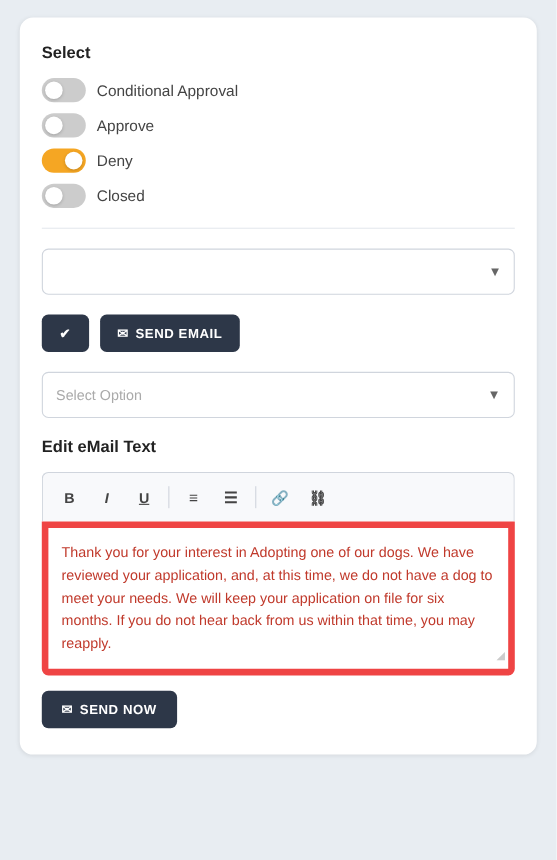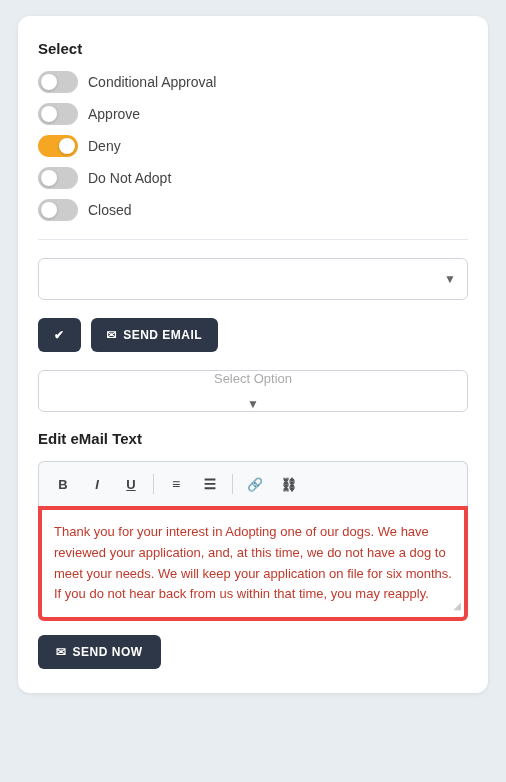--- a/index.html
+++ b/index.html
@@ -131,21 +131,20 @@
     }
     .select-option-row {
       position: relative;
       display: flex;
       align-items: center;
       border: 1px solid #d0d5dd;
       border-radius: 6px;
       height: 42px;
       padding: 0 12px;
       cursor: pointer;
-      flex-direction: column;
     }
     .select-option-text {
       font-size: 13px;
       color: #aaa;
       flex: 1;
     }
     .email-section .section-title {
     }
     .editor-toolbar {
       display: flex;
@@ -171,21 +170,21 @@
       color: #444;
       border-radius: 4px;
     }
     .toolbar-divider {
       width: 1px;
       height: 20px;
       background: #d0d5dd;
       margin: 0 2px;
     }
     .editor-body {
-      border: 4px solid #ef4444;
+      border: 6px solid #ef4444;
       border-radius: 0 0 6px 6px;
       min-height: 110px;
       padding: 12px;
       font-size: 13px;
       line-height: 1.6;
       color: #c0392b;
       background: #fff;
       overflow: hidden;
       position: relative;
     }
@@ -244,28 +243,20 @@
 
     <div class="toggle-row">
       <div class="toggle">
         <div class="toggle-track active">
           <div class="toggle-thumb"></div>
         </div>
       </div>
       <span class="toggle-label">Deny</span>
     </div>
 
-    <div class="toggle-row">
-      <div class="toggle">
-        <div class="toggle-track">
-          <div class="toggle-thumb"></div>
-        </div>
-      </div>
-      <span class="toggle-label">Do Not Adopt</span>
-    </div>
 
     <div class="toggle-row">
       <div class="toggle">
         <div class="toggle-track">
           <div class="toggle-thumb"></div>
         </div>
       </div>
       <span class="toggle-label">Closed</span>
     </div>
   </div>

